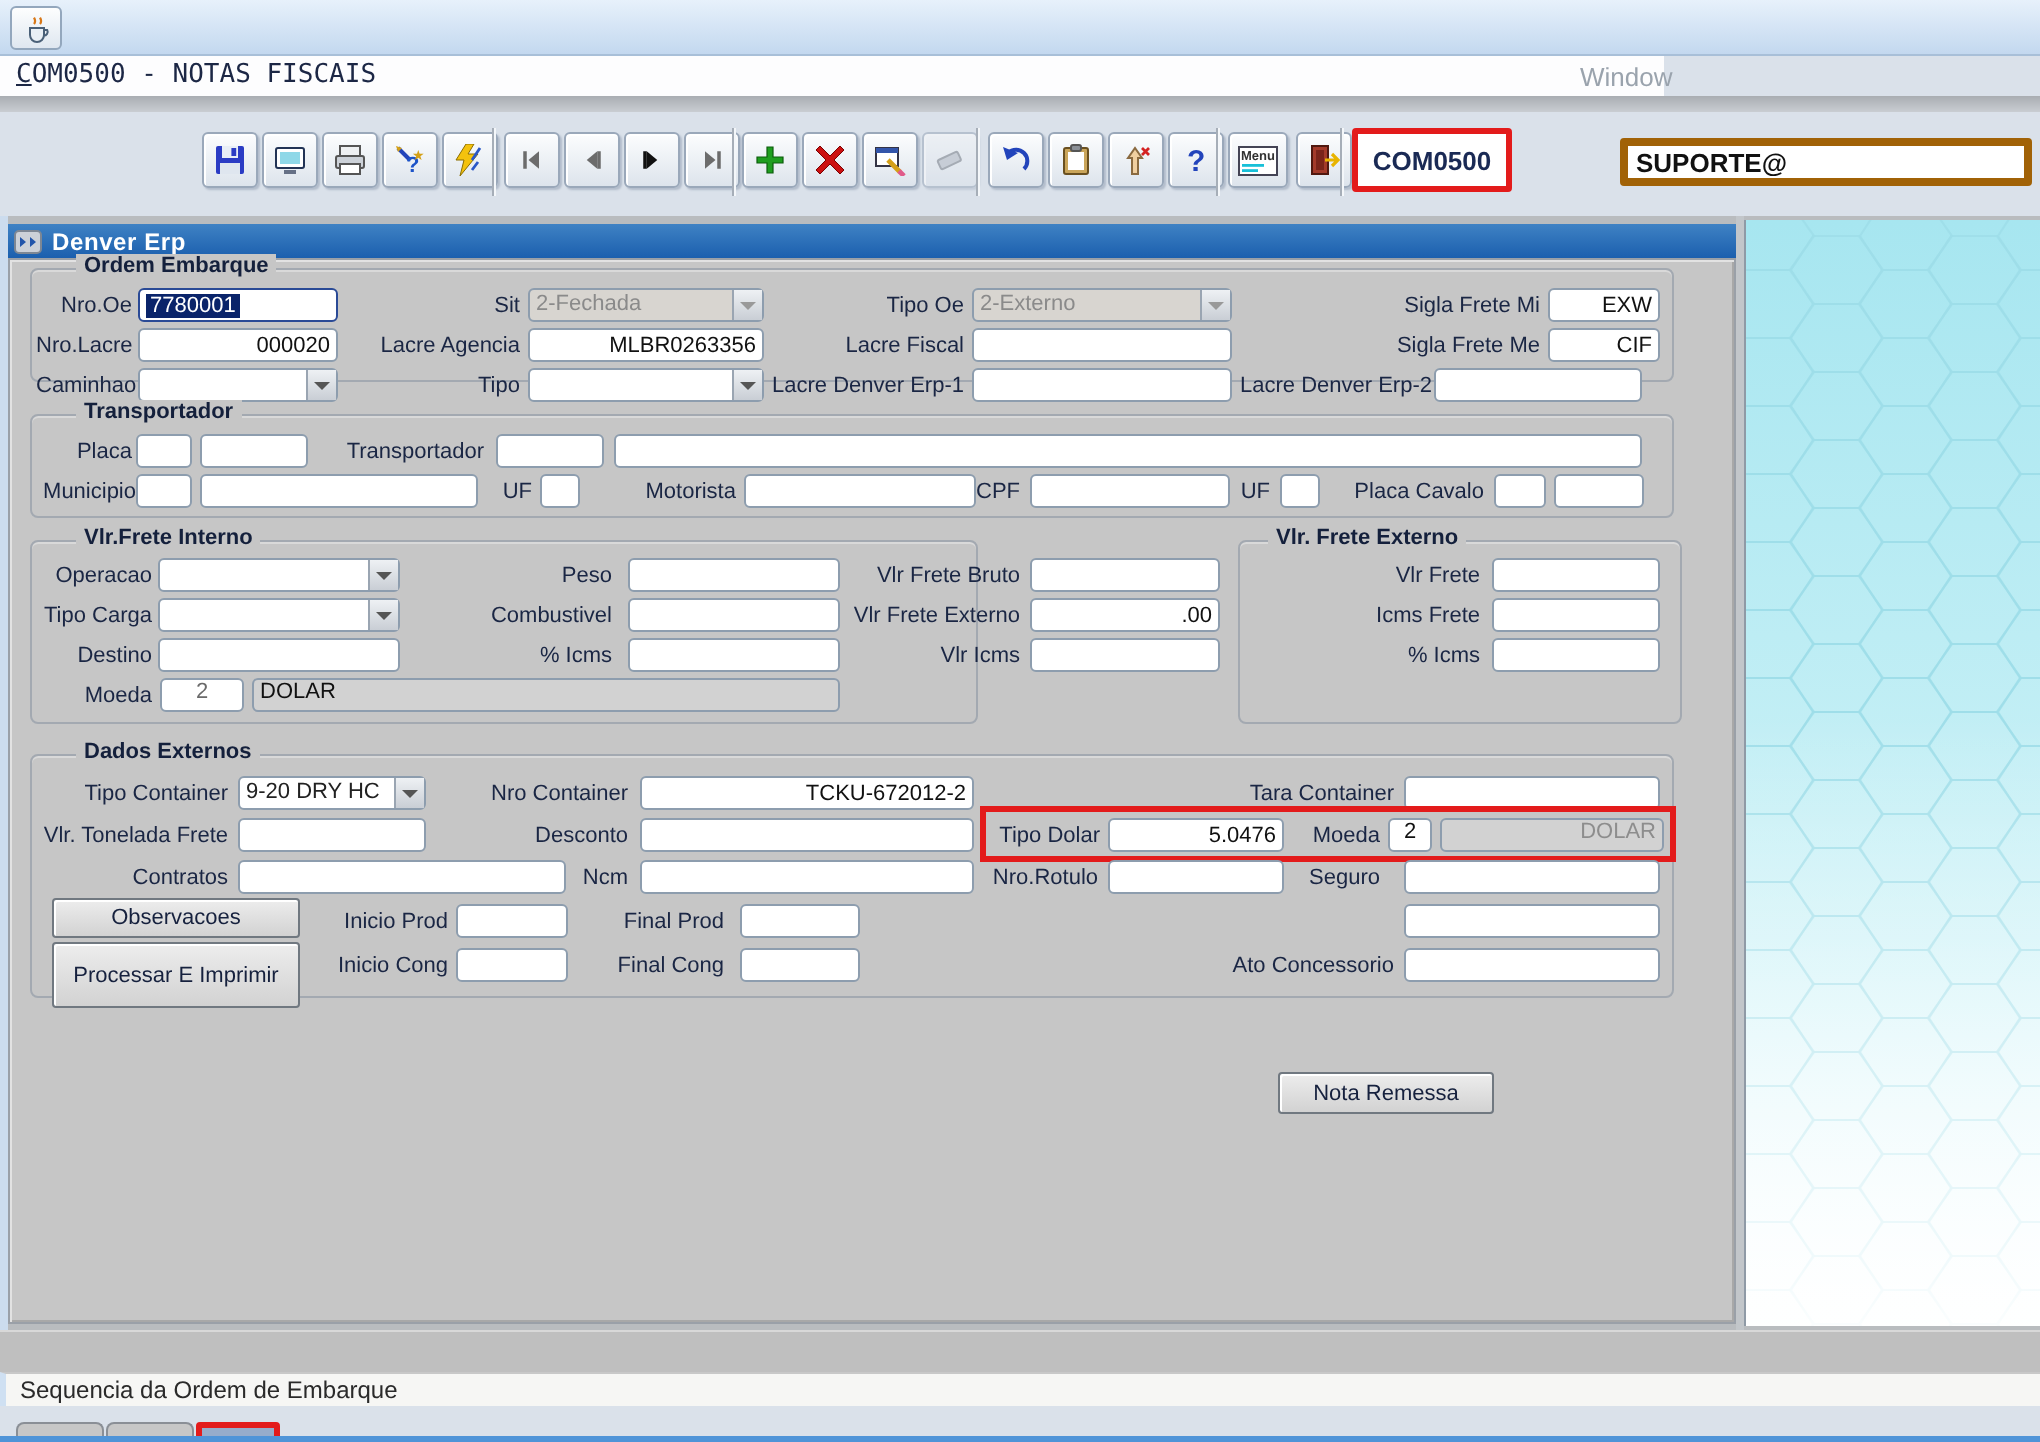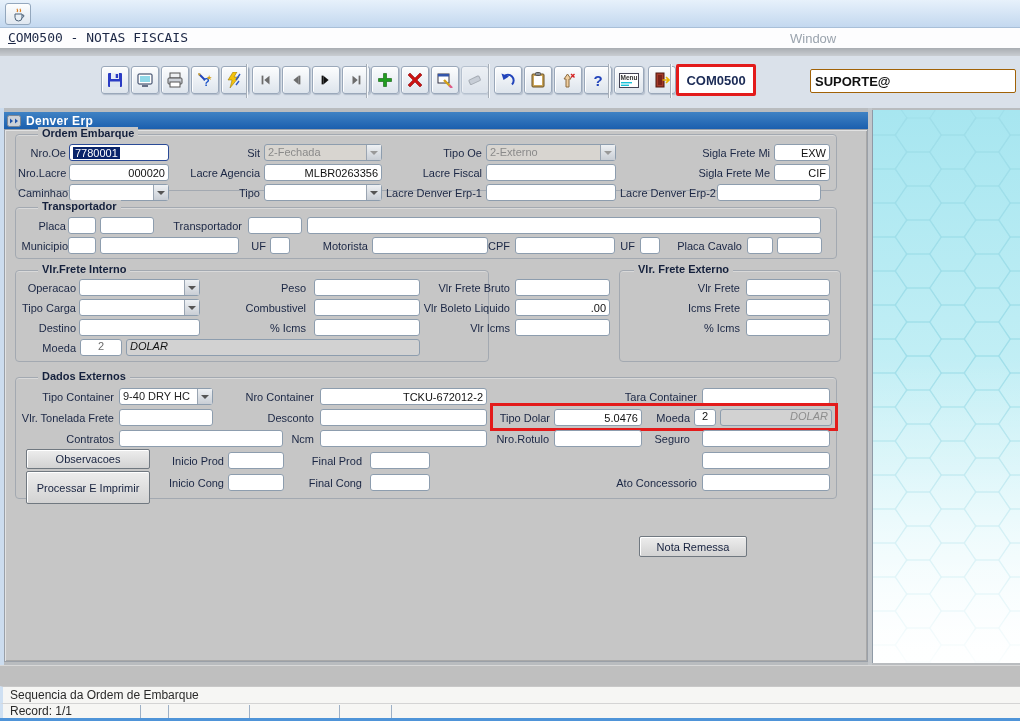--- a/index.html
+++ b/index.html
@@ -6,21 +6,21 @@
   html,body { width:1020px; height:721px; }
   body { font-family:"Liberation Sans", sans-serif; position:relative; background:#dae1ea; overflow:hidden; }
   .screen { position:absolute; inset:0; width:1020px; height:721px; }
 
   
   .titlebar { position:absolute; left:0; top:0; width:1020px; height:28px;
     background:linear-gradient(#e7f1fb,#c3d8ef); border-bottom:1px solid #a8bfd8; }
   .java-btn { position:absolute; left:5px; top:3px; width:26px; height:22px;
     background:linear-gradient(#fdfefe,#dfe7f0); border:1px solid #93a7bd; border-radius:3px;
     display:flex; align-items:center; justify-content:center; }
-  .menubar { position:absolute; left:0; top:28px; width:1020px; height:20px; background:#fdfdfe; }
+  .menubar { position:absolute; left:0; top:28px; width:832px; height:20px; background:#fdfdfe; }
   .menu-left { position:absolute; left:8px; top:2px; font-family:"DejaVu Sans Mono", monospace;
     font-size:13px; color:#1c2745; }
   .menu-left::first-letter { text-decoration:underline; }
   .menu-right { position:absolute; left:790px; top:3px; font-size:13px; color:#9aa3ad; }
   .graystrip { position:absolute; left:0; top:48px; width:1020px; height:8px;
     background:linear-gradient(#a9adb2,#c9cdd2); }
 
   
   .toolbar { position:absolute; left:0; top:56px; width:1020px; height:52px; background:#dae1ea; }
   .tb-btn { position:absolute; top:10px; width:28px; height:28px; border:1px solid #9aa8ba;
@@ -28,21 +28,21 @@
     box-shadow:inset 1px 1px 0 #ffffff, 1px 1px 1px rgba(60,80,110,.25);
     display:flex; align-items:center; justify-content:center; }
   .tb-btn.dis { opacity:.55; }
   .tb-sep { position:absolute; top:8px; height:34px; width:2px;
     border-left:1px solid #a6aeb8; border-right:1px solid #f4f7fa; }
   .module-badge { position:absolute; left:676px; top:8px; width:80px; height:32px;
     background:#ffffff; border:3px solid #e31b1b; border-radius:2px;
     display:flex; align-items:center; justify-content:center;
     font-weight:bold; font-size:13px; color:#1a2a55; }
   .user-field { position:absolute; left:810px; top:13px; width:206px; height:24px;
-    background:#fff; border:1px solid #a16207; border-radius:2px;
+    background:#fff; border:4px solid #a16207; border-radius:2px;
     font-weight:bold; font-size:13px; color:#111; padding:0 4px; font-family:"Liberation Sans",sans-serif; }
 
   
   .workspace { position:absolute; left:0; top:108px; width:1020px; height:557px; background:#b9bcbf; }
   .left-frame { position:absolute; left:0; top:0; width:4px; height:557px; background:#ccdcee; }
   .hex-wrap { position:absolute; left:872px; top:2px; width:148px; height:553px; overflow:hidden;
     border-left:1px solid #8f9aa6; }
   .form-hex-divider { position:absolute; left:868px; top:0; width:4px; height:557px; background:#c2c6ca; }
 
   .denver { position:absolute; left:4px; top:4px; width:864px; height:550px; }
@@ -58,21 +58,21 @@
     box-shadow:inset 0 1px 0 #d9d9d9; }
   .legend { position:absolute; top:-8px; left:22px; background:#c6c6c6; padding:0 4px;
     font-size:11px; font-weight:bold; color:#14203c; white-space:nowrap; }
 
   .lbl { position:absolute; font-size:11px; color:#1a2644; text-align:right; height:14px;
     line-height:14px; white-space:nowrap; }
   .fld { position:absolute; height:17px; background:#fff; border:1px solid #8d9dae; border-radius:3px;
     font-family:"Liberation Sans",sans-serif; font-size:11px; color:#111; padding:0 3px; }
   .fld.num { text-align:right; }
   .fld.ctr { text-align:center; }
-  .fld.ro { background:#d2d2d2;font-style:italic; }
+  .fld.ro { background:#d2d2d2; }
   .fld.ro.graytxt { color:#8d8d8d; }
   .fld.selwrap { border-color:#2a4a96; display:flex; align-items:center; }
   .selval { background:#0a246a; color:#fff; padding:0 2px; font-size:11px; }
 
   .dd { position:absolute; height:17px; background:#fff; border:1px solid #8d9dae; border-radius:3px;
     display:flex; }
   .dd-val { flex:1; font-size:11px; color:#222; padding:1px 3px; overflow:hidden; white-space:nowrap; }
   .dd-btn { width:15px; background:linear-gradient(#eef1f4,#c9ced5); border-left:1px solid #9aa5b2;
     display:flex; align-items:center; justify-content:center; }
   .caret { width:0; height:0; border-left:4px solid transparent; border-right:4px solid transparent;
@@ -557,21 +557,21 @@
 
           <div class="lbl" style="left:2px;top:30px;width:58px">Tipo Carga</div>
           <div class="dd" style="left:63px;top:28px;width:121px">
             <div class="dd-val"></div>
               <div class="dd-btn">
                 <span class="caret"></span>
               </div>
           </div>
           <div class="lbl" style="left:180px;top:30px;width:110px">Combustivel</div>
           <input class="fld" style="left: 298px; top: 28px; width: 106px;">
-          <div class="lbl" style="left:380px;top:30px;width:114px">Vlr Boleto Liquido</div>
+          <div class="lbl" style="left:380px;top:30px;width:114px">Vlr Frete Externo</div>
           <input class="fld num" style="left: 499px; top: 28px; width: 95px;" readonly="" value=".00">
 
           <div class="lbl" style="left:2px;top:50px;width:58px">Destino</div>
           <input class="fld" style="left: 63px; top: 48px; width: 121px;">
           <div class="lbl" style="left:180px;top:50px;width:110px">% Icms</div>
           <input class="fld" style="left: 298px; top: 48px; width: 106px;">
           <div class="lbl" style="left:380px;top:50px;width:114px">Vlr Icms</div>
           <input class="fld" style="left: 499px; top: 48px; width: 95px;">
 
           <div class="lbl" style="left:2px;top:70px;width:58px">Moeda</div>
@@ -587,21 +587,21 @@
           <input class="fld" style="left: 126px; top: 28px; width: 84px;">
           <div class="lbl" style="left:6px;top:50px;width:114px">% Icms</div>
           <input class="fld" style="left: 126px; top: 48px; width: 84px;">
         </div>
 
         <div class="fs" style="left:10px;top:247px;width:822px;height:122px">
           <span class="legend">Dados Externos</span>
 
           <div class="lbl" style="left:2px;top:12px;width:96px">Tipo Container</div>
           <div class="dd" style="left:103px;top:10px;width:94px">
-            <div class="dd-val">9-40 DRY HC</div>
+            <div class="dd-val">9-20 DRY HC</div>
             <div class="dd-btn">
                 <span class="caret"></span>
               </div>
           </div>
           <div class="lbl" style="left:200px;top:12px;width:98px">Nro Container</div>
           <input class="fld num" style="left: 304px; top: 10px; width: 167px;" readonly="" value="TCKU-672012-2">
           <div class="lbl" style="left:560px;top:12px;width:121px">Tara Container</div>
           <input class="fld" style="left: 686px; top: 10px; width: 128px;">
 
           <div class="lbl" style="left:0px;top:33px;width:98px">Vlr. Tonelada Frete</div>
@@ -648,22 +648,14 @@
 
   <div class="tabsrow">
     <div class="tab" style="left:8px;width:44px">Nf</div>
     <div class="tab" style="left:53px;width:44px">Boleto</div>
     <div class="tab active" style="left:98px;width:42px">Oe</div>
   </div>
 
   <div class="statusbar">
     <span class="status-msg">Sequencia da Ordem de Embarque</span>
   </div>
-  <div class="recordbar">
-    <span class="record-text">Record: 1/1</span>
-    <div class="rec-sep" style="left:137px"></div>
-    <div class="rec-sep" style="left:165px"></div>
-    <div class="rec-sep" style="left:246px"></div>
-    <div class="rec-sep" style="left:336px"></div>
-    <div class="rec-sep" style="left:388px"></div>
-  </div>
   <div class="bottomline"></div>
 </div>
 
 </body></html>

